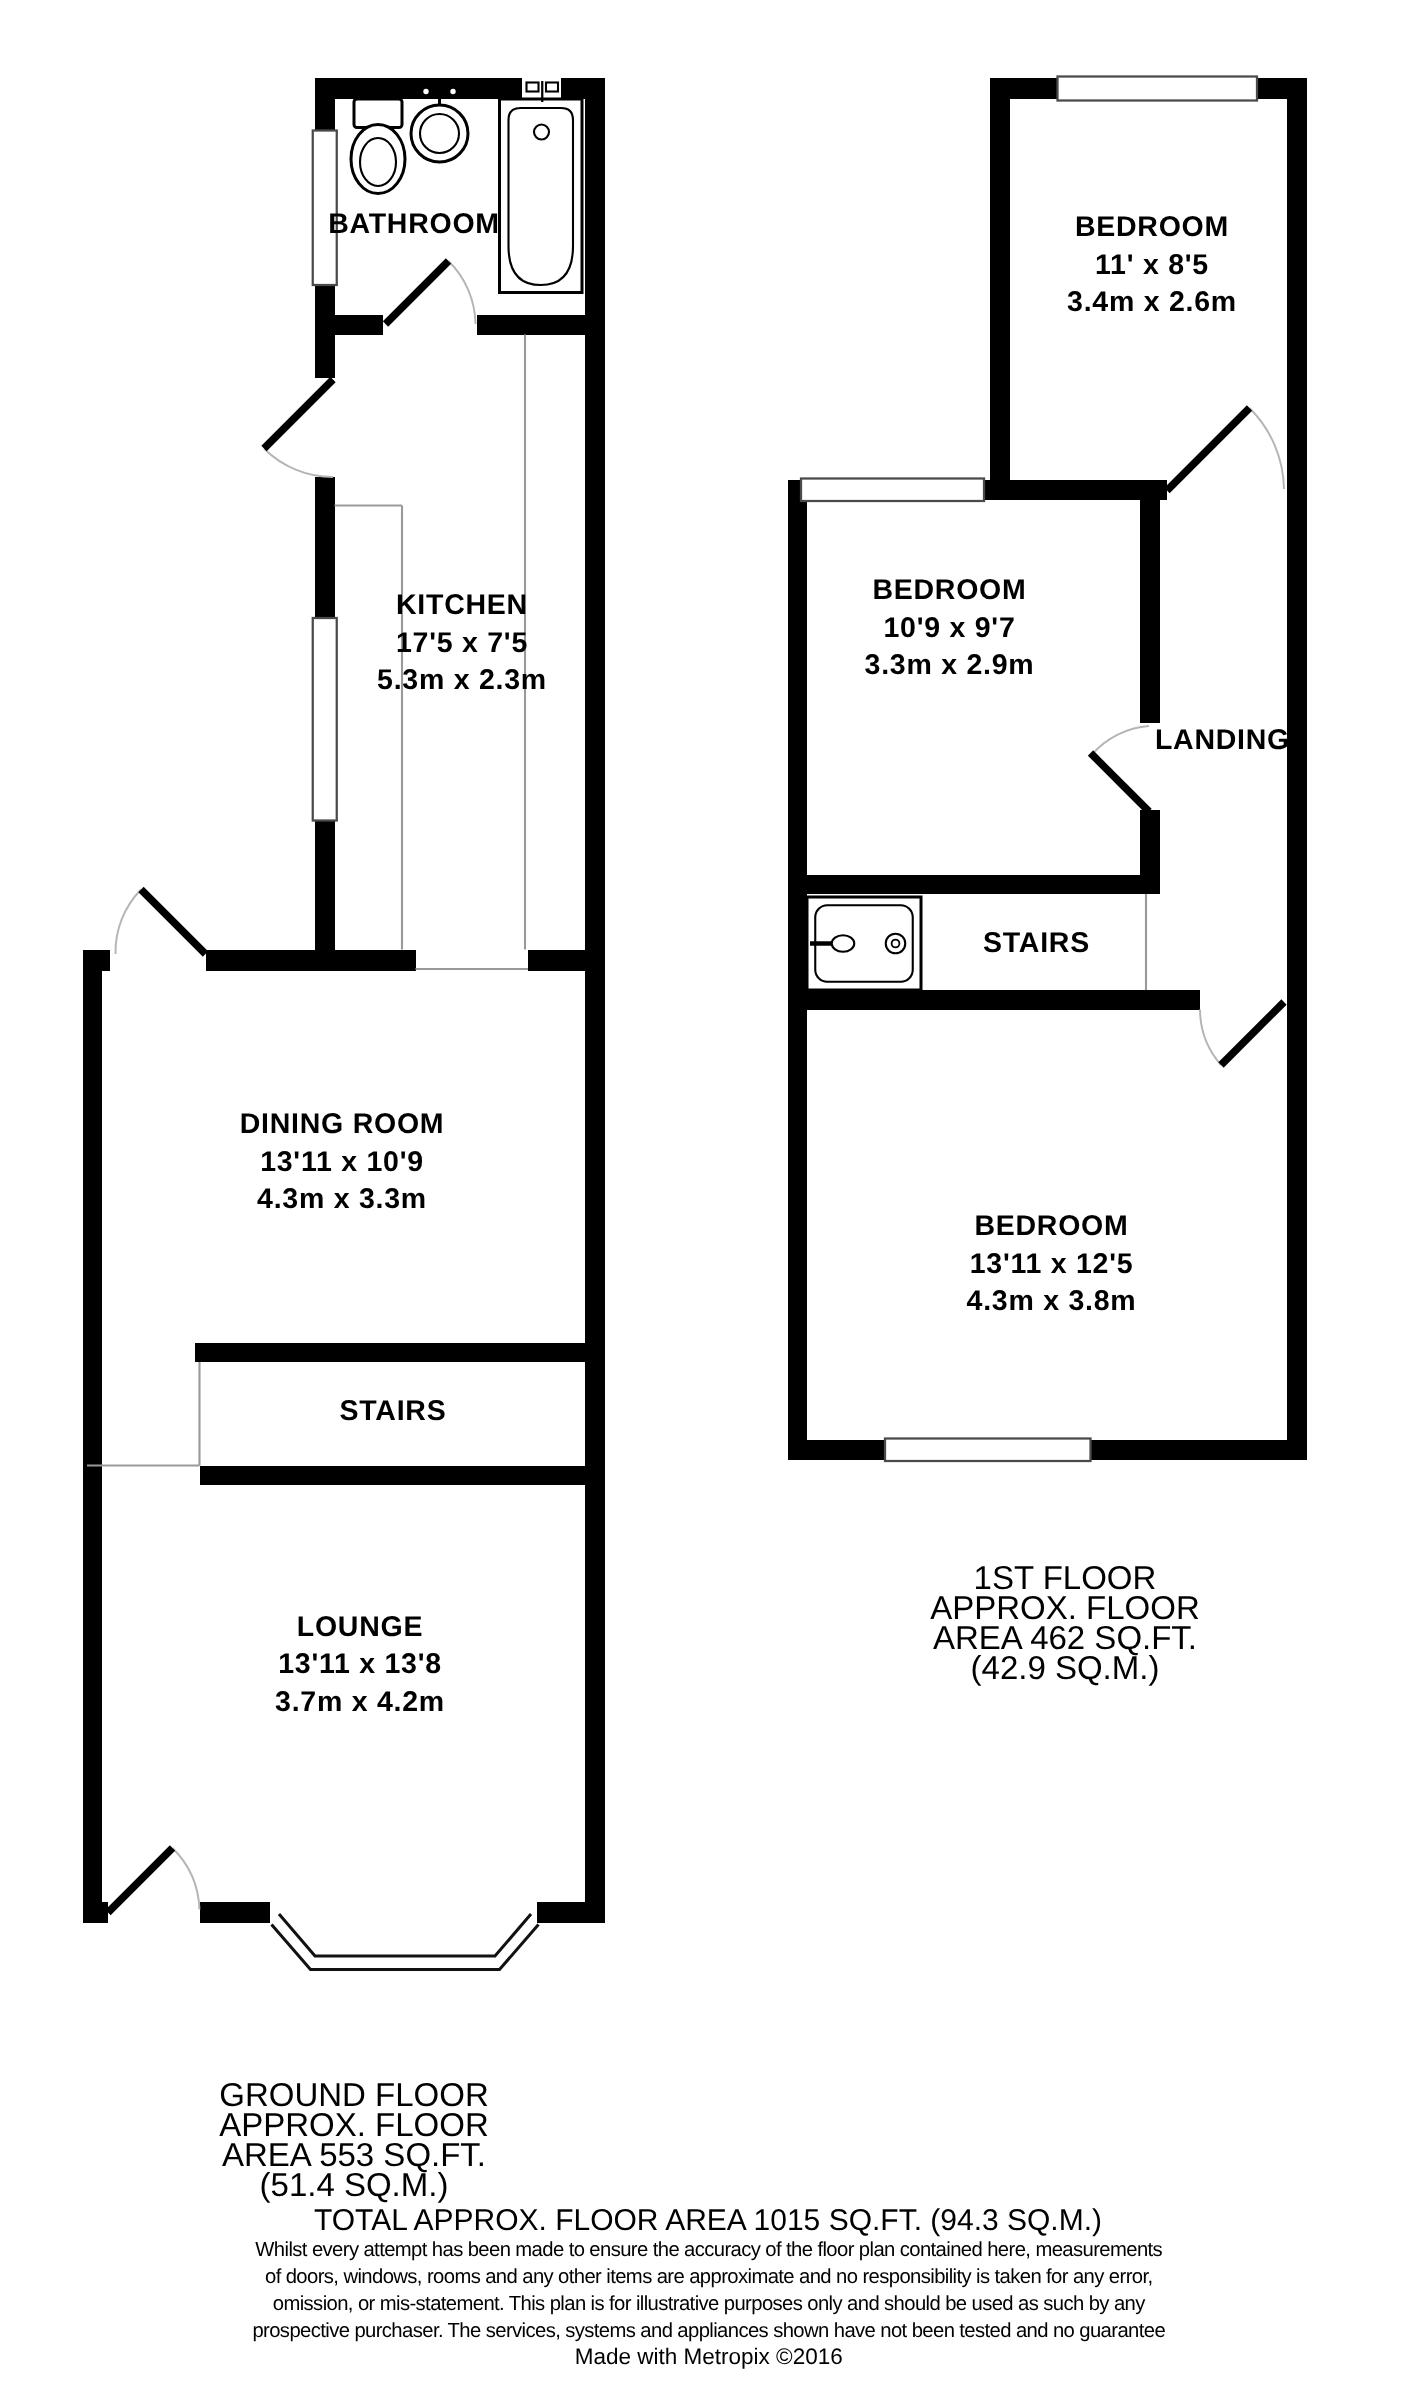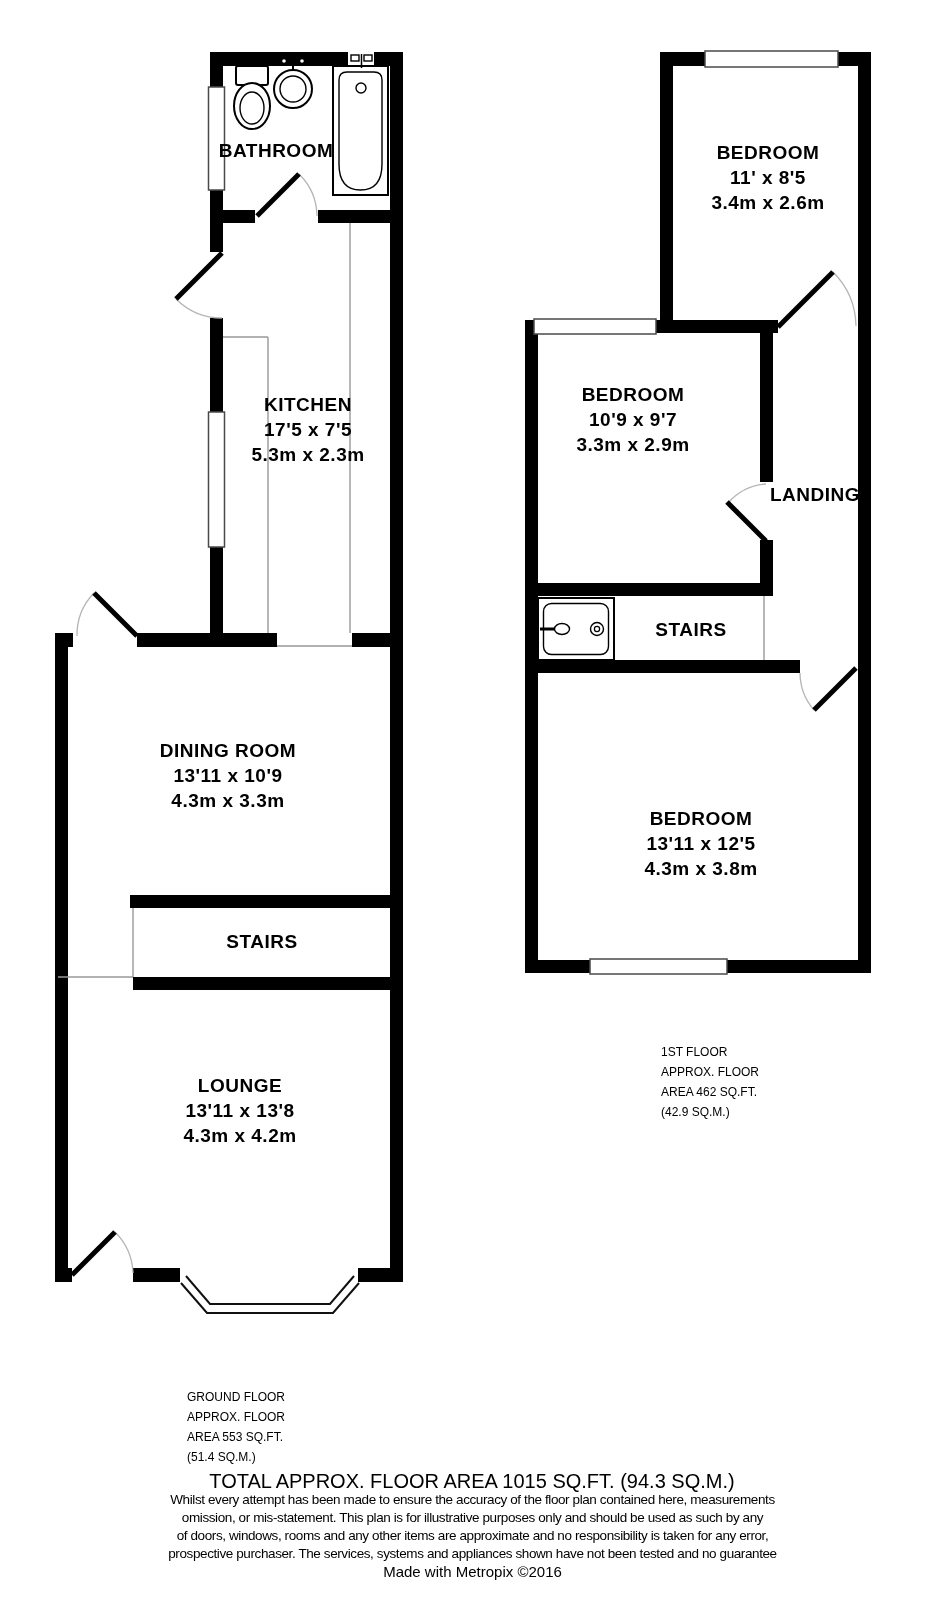--- a/index.html
+++ b/index.html
@@ -2,22 +2,22 @@
 <html><head>
 <meta charset="utf-8">
 <style>
   html,body{margin:0;padding:0;background:#fff;}
   #page{position:relative;width:945px;height:1600px;background:#fff;overflow:hidden;
         font-family:"Liberation Sans",sans-serif;color:#000;}
   #plan-svg{position:absolute;left:0;top:0;}
   .overlay{position:absolute;left:0;top:0;width:945px;height:1600px;border-radius:32px;}
   .room-label{position:absolute;transform:translate(-50%,-50%);text-align:center;
               font-weight:bold;font-size:19px;line-height:25px;letter-spacing:.5px;white-space:nowrap;}
-  .floor-caption{position:absolute;transform:translate(-50%,-50%);text-align:left;
-                 font-size:12px;line-height:20px;white-space:nowrap;}
+  .floor-caption{position:absolute;transform:translate(-50%,-50%);text-align:center;
+                 font-size:22px;line-height:20px;white-space:nowrap;}
   .total-line{position:absolute;transform:translate(-50%,-50%);font-size:20px;white-space:nowrap;}
   .disclaimer{position:absolute;left:0;right:0;top:1491px;text-align:center;
               font-size:13.5px;line-height:18px;letter-spacing:-.4px;}
   .credit{font-size:15px;letter-spacing:0;}
   .win{fill:#fff;stroke:#4a4a4a;stroke-width:1.5;}
   .thin{stroke:#999;stroke-width:1.4;fill:none;}
   .bay{fill:none;stroke:#111;stroke-width:2;}
   .leaf{stroke:#000;stroke-width:5;fill:none;}
   .arc{stroke:#b5b5b5;stroke-width:1.3;fill:none;}
   .fx1{fill:#fff;stroke:#000;stroke-width:2;}
@@ -167,21 +167,21 @@
       <div>4.3m x 3.3m</div>
     </div>
 
     <div class="room-label" style="left:262px;top:941px">
       <div>STAIRS</div>
     </div>
 
     <div class="room-label" style="left:240px;top:1110px">
       <div>LOUNGE</div>
       <div>13'11 x 13'8</div>
-      <div>4.3m x 4.2m</div>
+      <div>3.7m x 4.2m</div>
     </div>
 
     <div class="room-label" style="left:768px;top:177px">
       <div>BEDROOM</div>
       <div>11' x 8'5</div>
       <div>3.4m x 2.6m</div>
     </div>
 
     <div class="room-label" style="left:633px;top:419px">
       <div>BEDROOM</div>
@@ -214,20 +214,20 @@
       <div>GROUND FLOOR</div>
       <div>APPROX. FLOOR</div>
       <div>AREA 553 SQ.FT.</div>
       <div>(51.4 SQ.M.)</div>
     </div>
 
     <div class="total-line" style="left:472px;top:1481px">TOTAL APPROX. FLOOR AREA 1015 SQ.FT. (94.3 SQ.M.)</div>
 
     <div class="disclaimer">
       <div>Whilst every attempt has been made to ensure the accuracy of the floor plan contained here, measurements</div>
+      <div>of doors, windows, rooms and any other items are approximate and no responsibility is taken for any error,</div>
       <div>omission, or mis-statement. This plan is for illustrative purposes only and should be used as such by any</div>
-      <div>of doors, windows, rooms and any other items are approximate and no responsibility is taken for any error,</div>
       <div>prospective purchaser. The services, systems and appliances shown have not been tested and no guarantee</div>
       <div class="credit">Made with Metropix ©2016</div>
     </div>
 
   </div>
 </div>
 
 </body></html>

